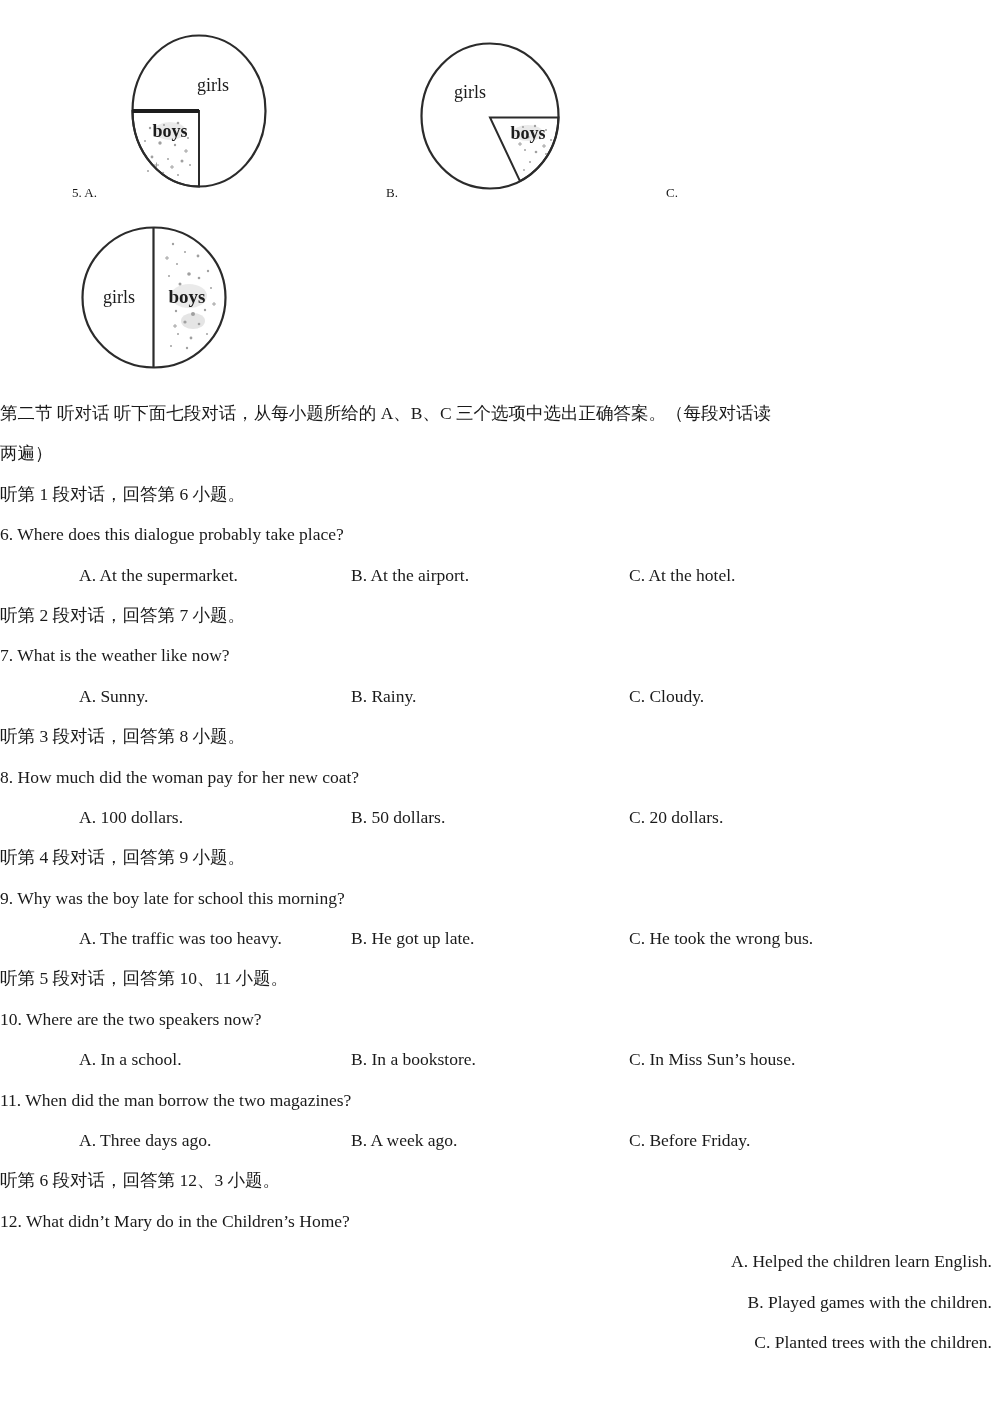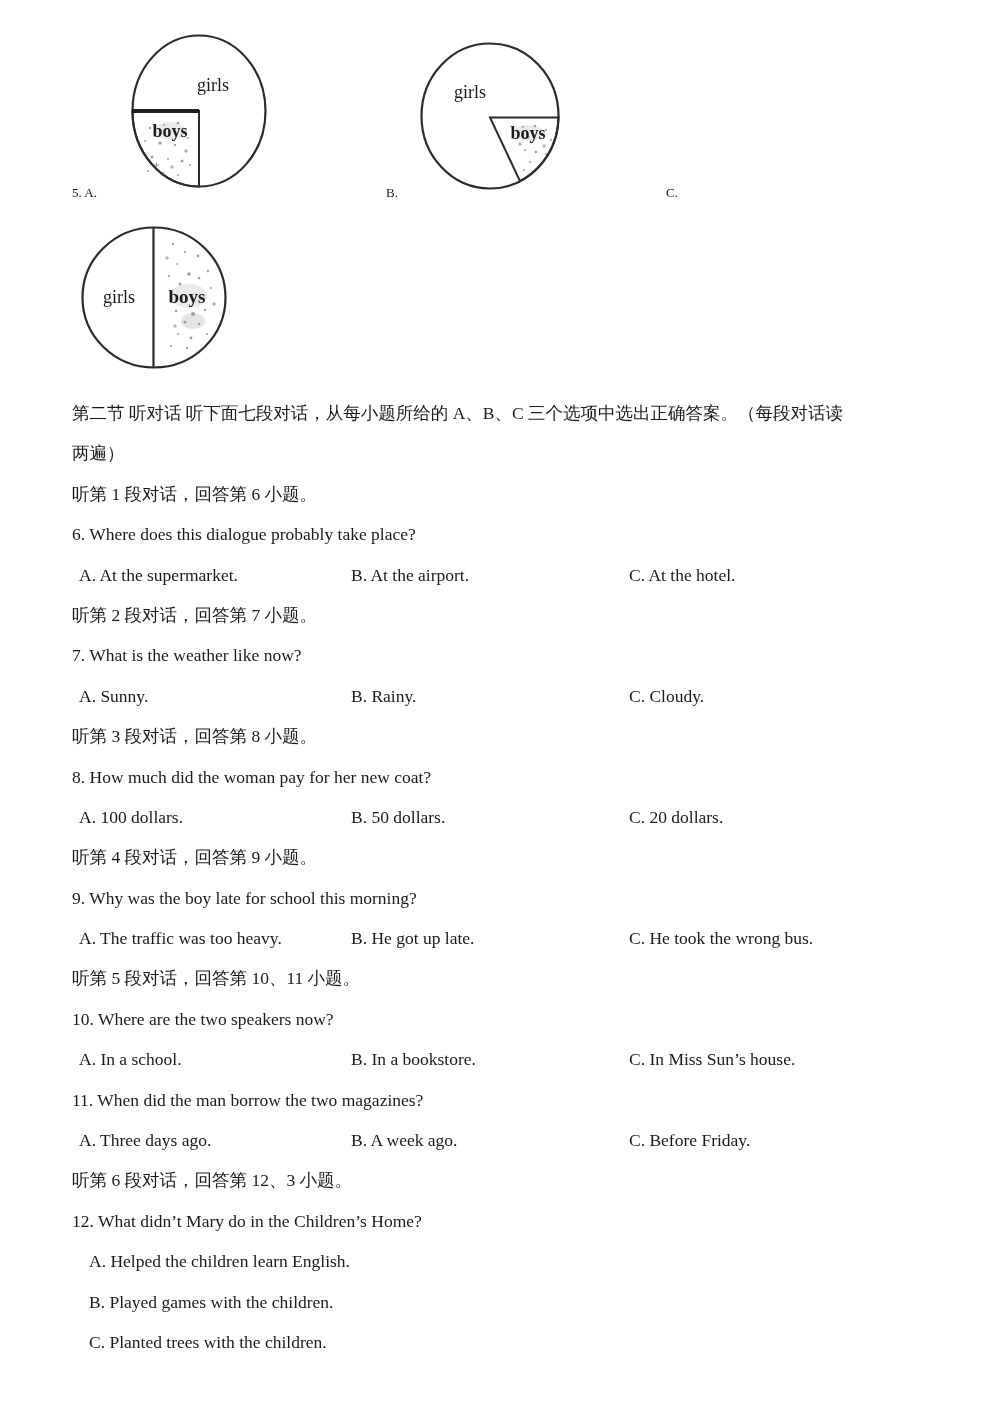--- a/index.html
+++ b/index.html
@@ -25,22 +25,22 @@
     top: 393px;
     left: 0;
     width: 992px;
   }
   .line {
     height: 40.4px;
     line-height: 40.4px;
     font-size: 17.5px;
     white-space: pre;
   }
-  .indent-q { padding-left: 72px; }
-  .indent-opt { padding-left: 89px; }
+  .indent-q { }
+  .indent-opt { padding-left: 89px; text-align: right; }
   .opt-row { position: relative; }
   .opt-row .opt {
     position: absolute;
     top: 0;
     height: 40.4px;
     line-height: 40.4px;
     white-space: pre;
   }
   .opt-a { left: 79px; }
   .opt-b { left: 351px; }

